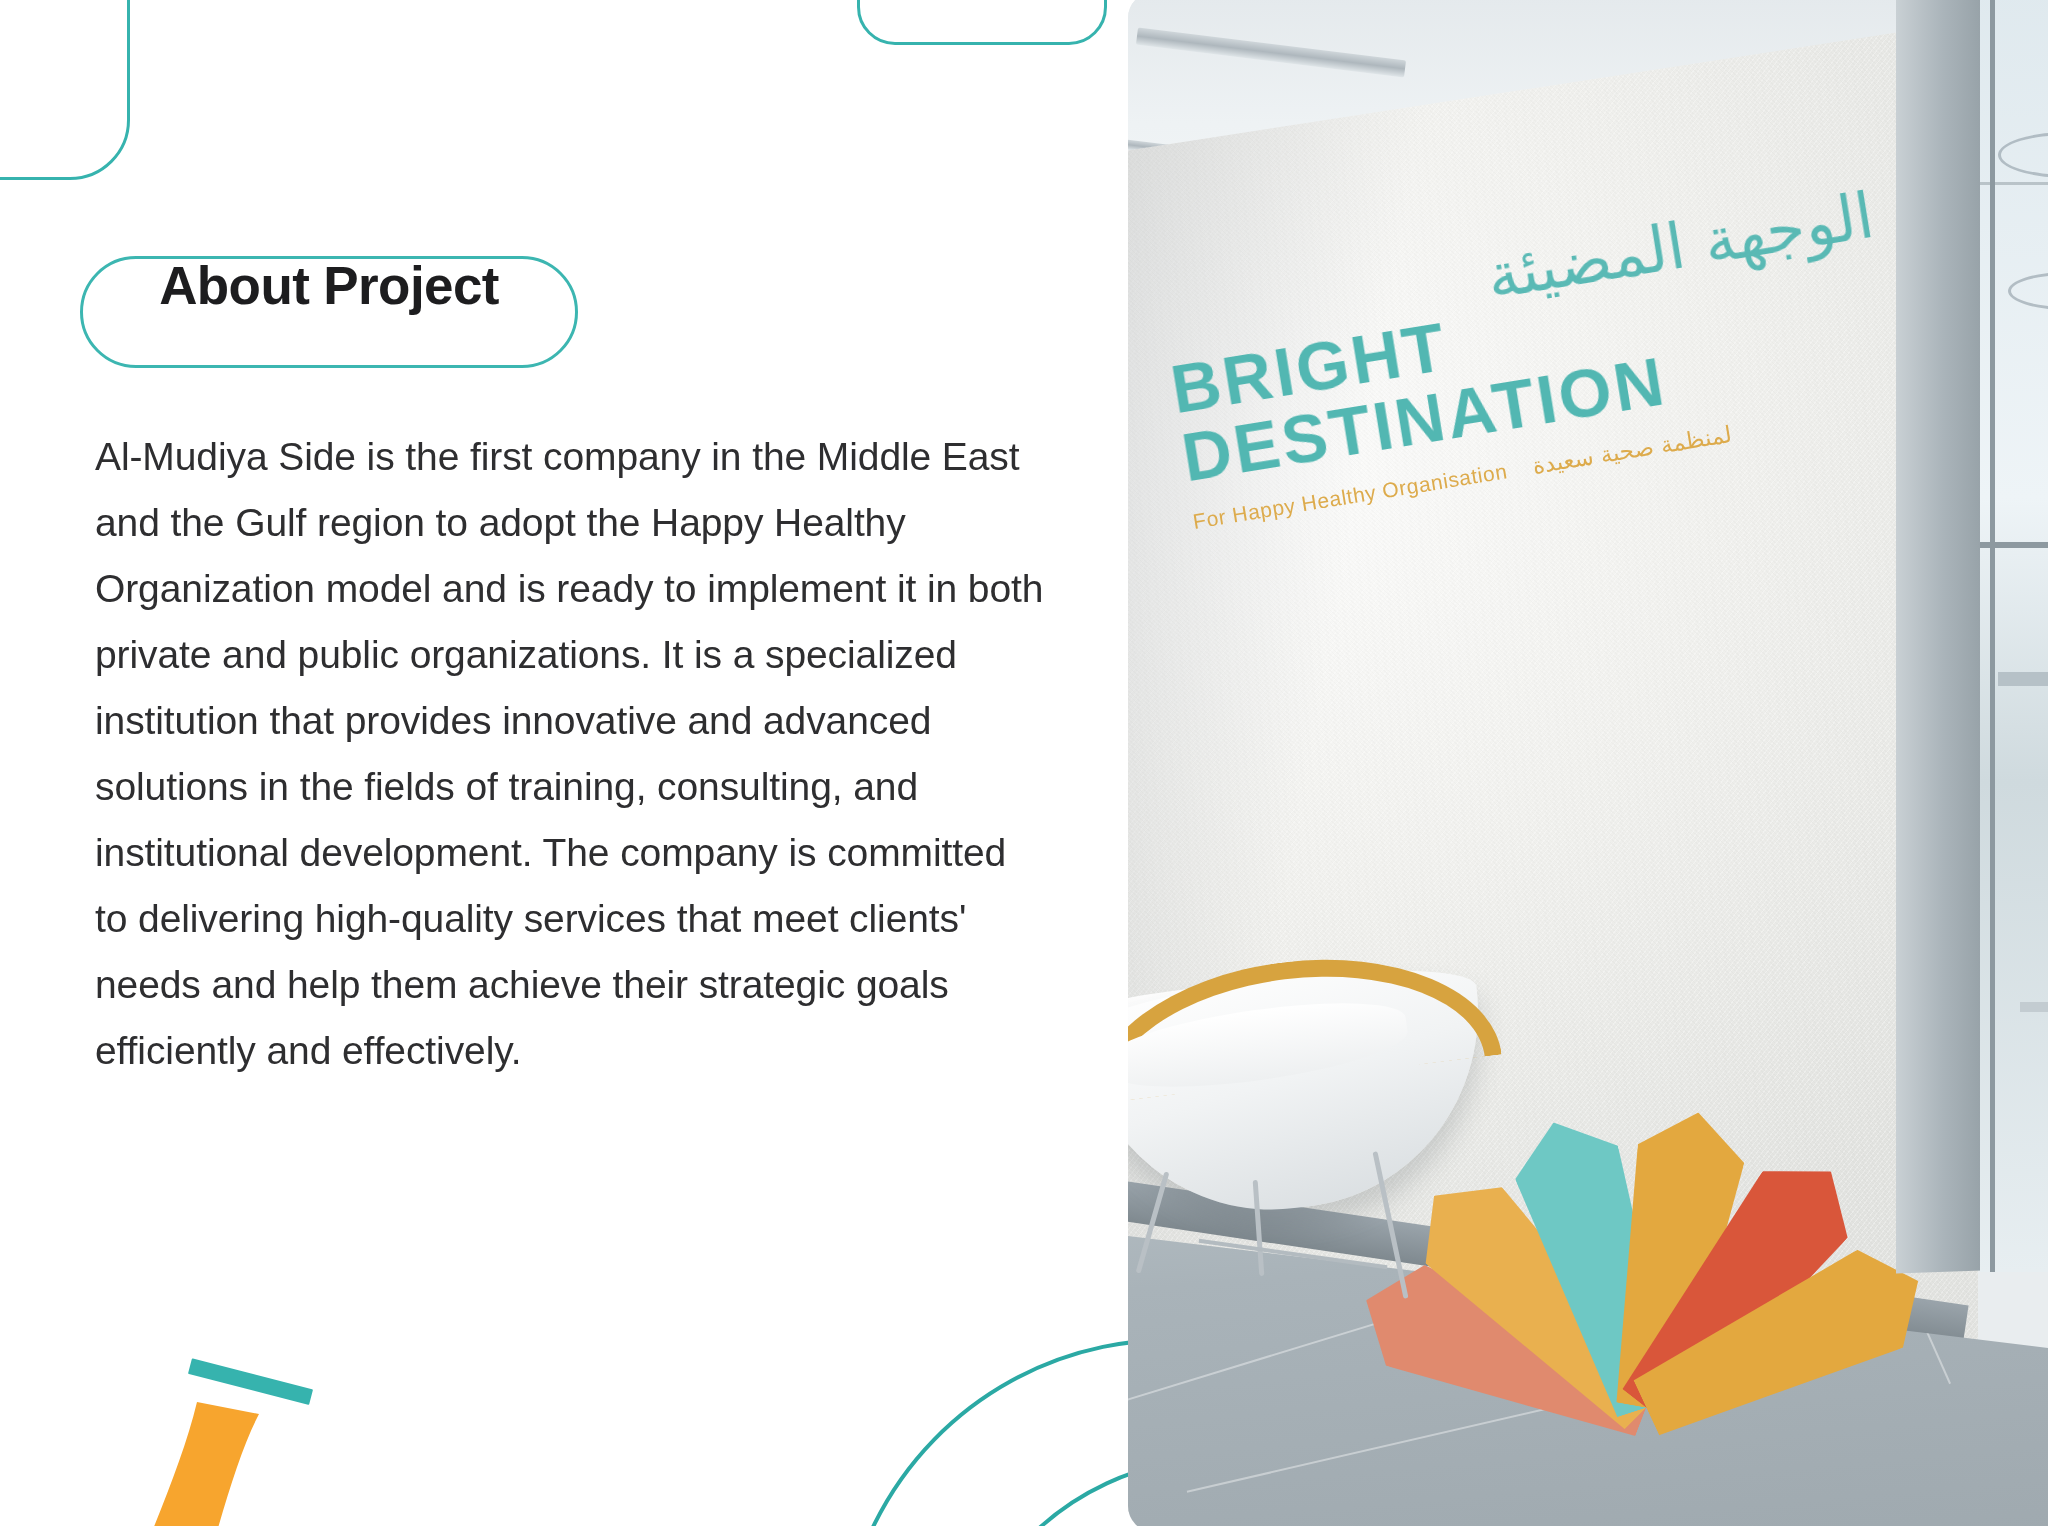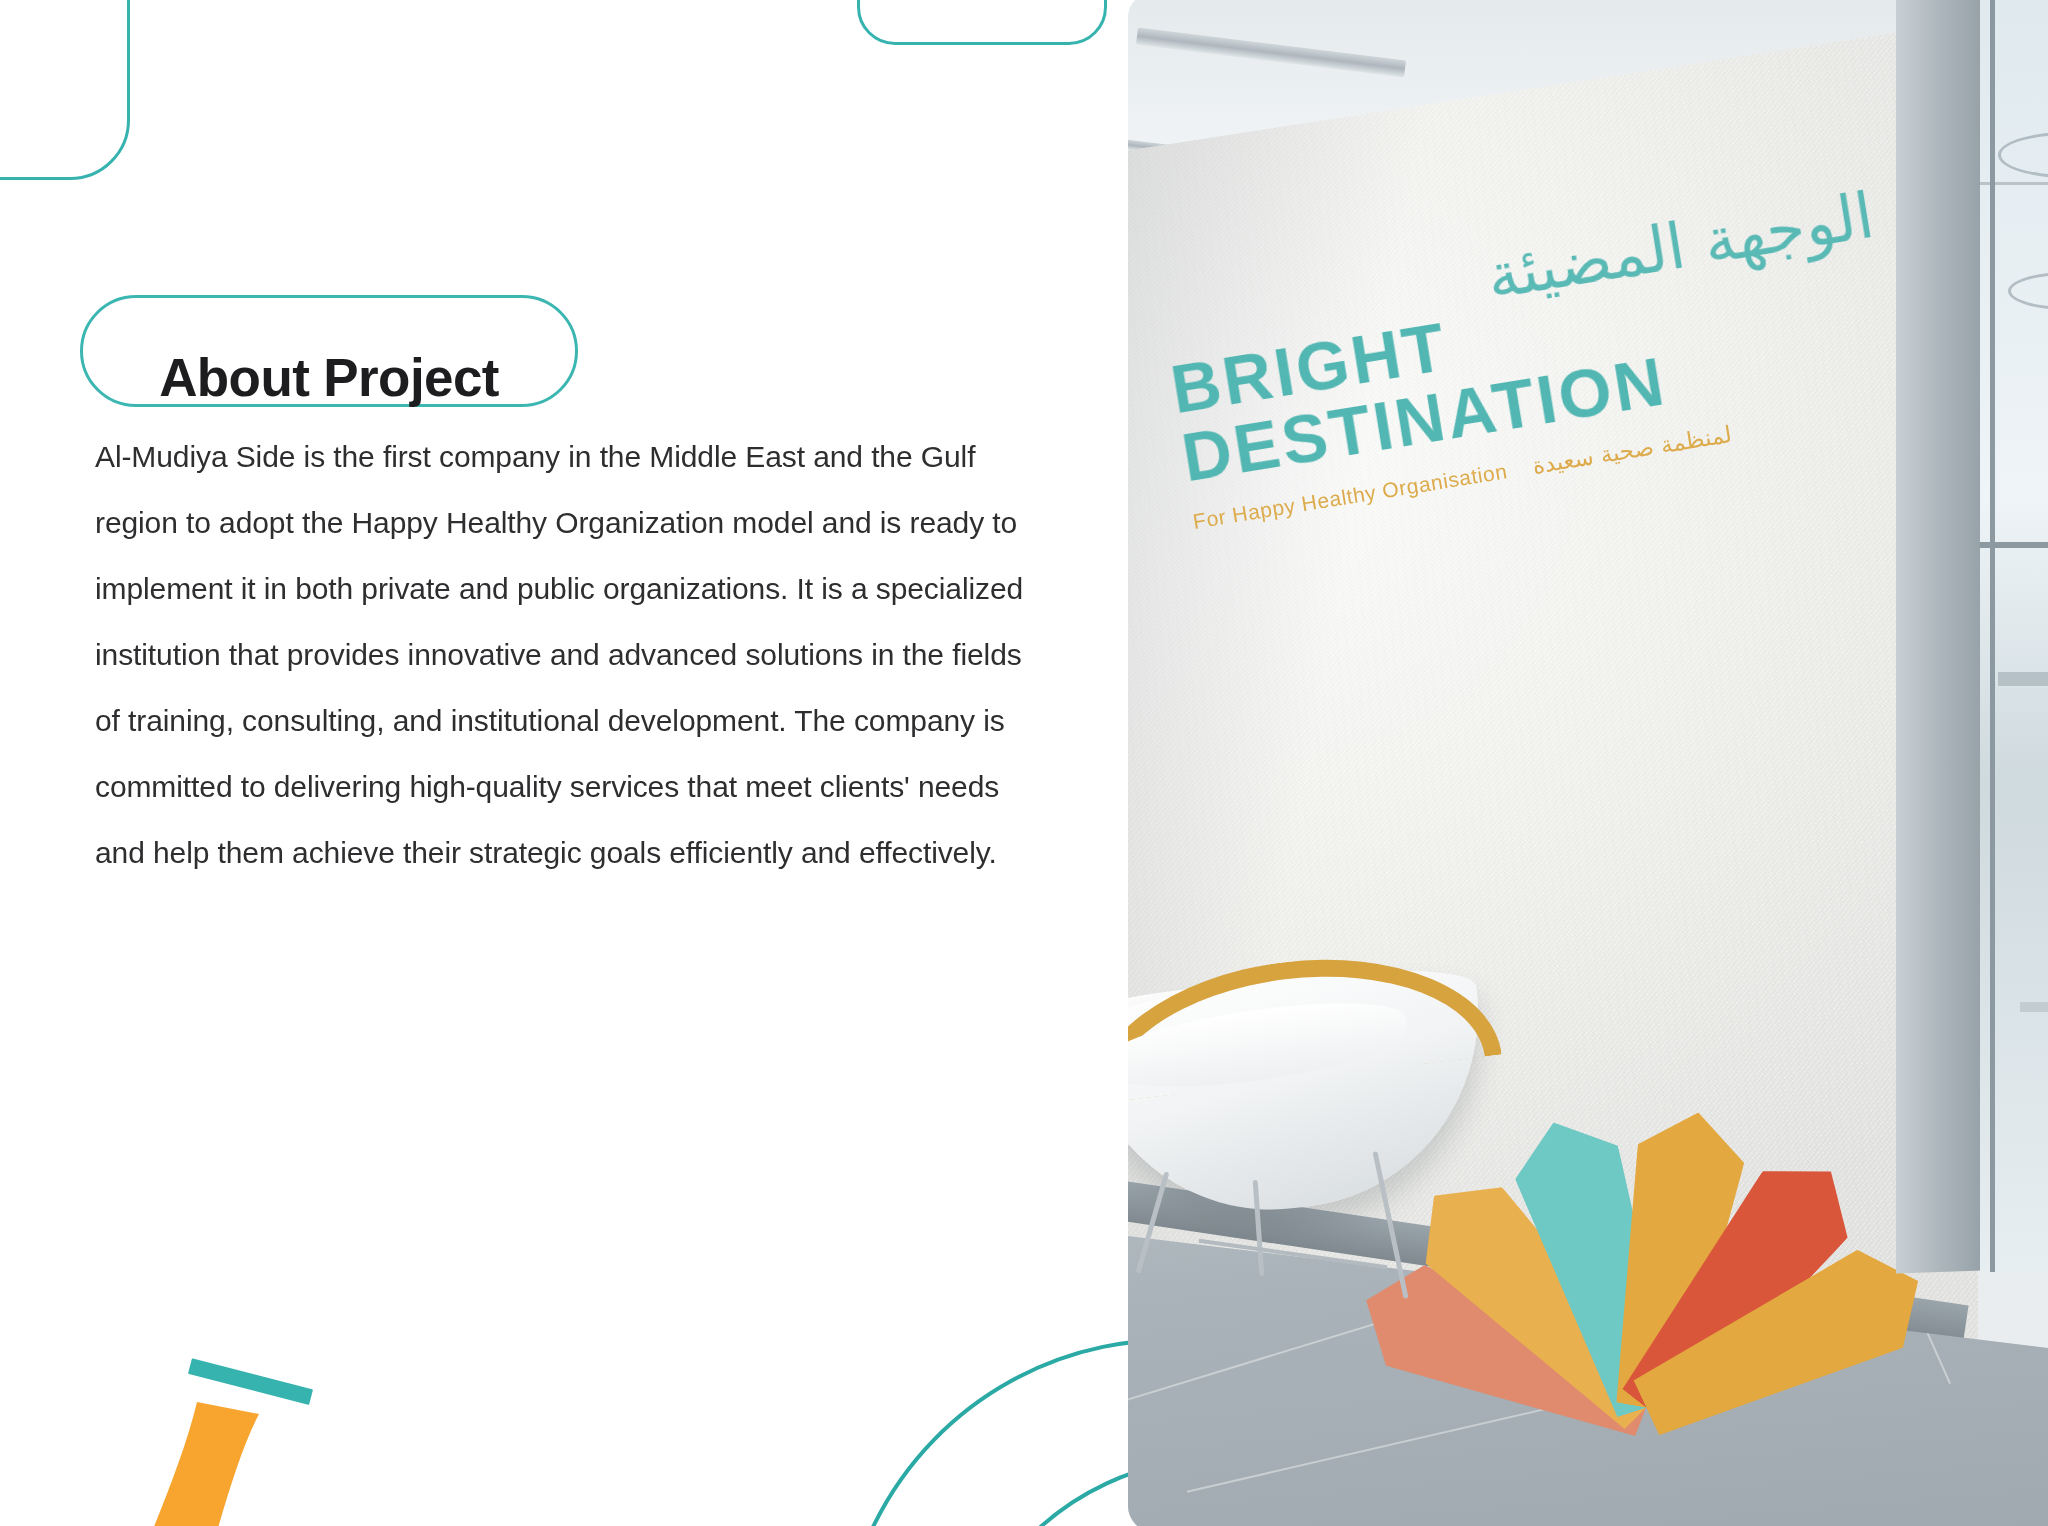--- a/index.html
+++ b/index.html
@@ -48,35 +48,35 @@
     width: 190px; height: 170px;
   }
 
   
   #about-pill {
     position: absolute;
     left: 80px; top: 256px;
     width: 498px; height: 112px;
     border: 3px solid #3cb6b1;
     border-radius: 60px;
-    display: flex; align-items: flex-end; justify-content: center; margin-top: 39px;
+    display: flex; align-items: flex-start; justify-content: center;
   }
   #about-pill .pill-label {
     font-size: 53px;
     font-weight: 700;
     color: #1d1d1f;
     letter-spacing: -0.6px;
     line-height: 1;
   }
 
   #about-paragraph {
     position: absolute;
     left: 95px; top: 424px;
     width: 950px;
-    font-size: 30px;
+    font-size: 39px;
     line-height: 66px;
     color: #2e2e30;
     letter-spacing: -0.1px;
     font-weight: 400;
   }
 
   
   #photo-panel {
     position: absolute;
     left: 1128px; top: -8px;

